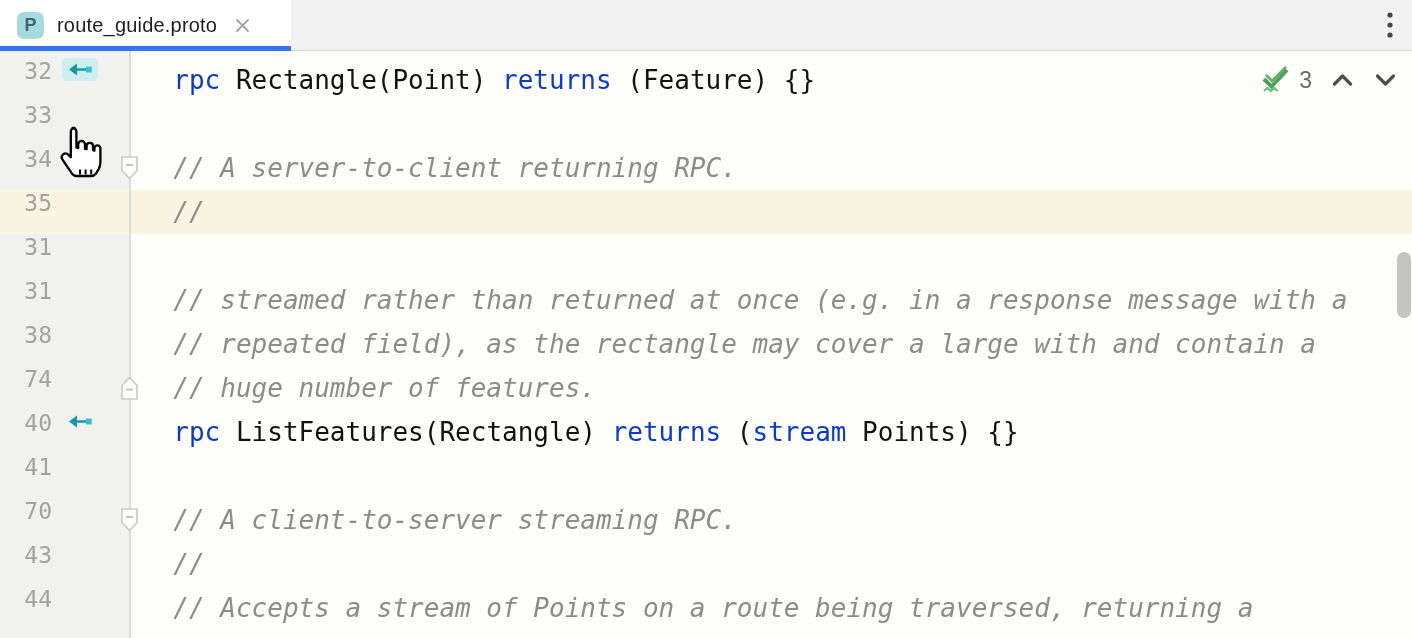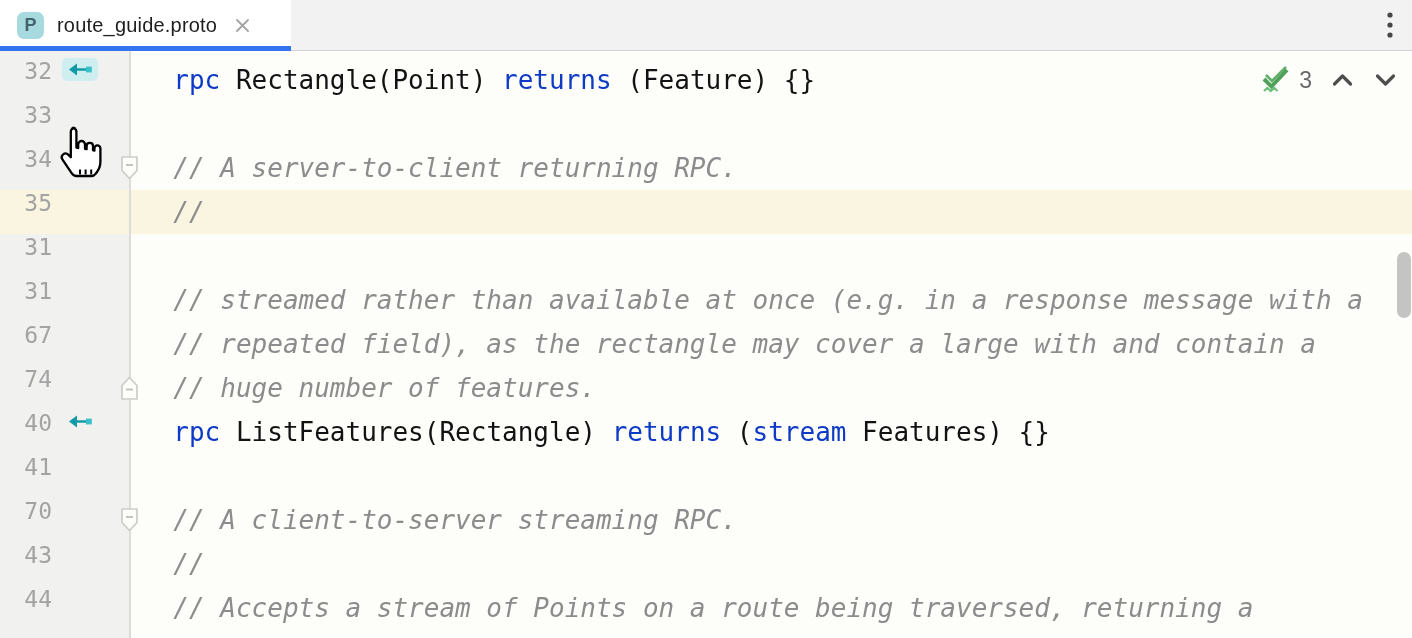--- a/index.html
+++ b/index.html
@@ -112,24 +112,24 @@
         <div class="gslot"></div>
         <div class="code"><span class="seg comment">  //</span></div>
       </div>
       <div class="row">
         <div class="lnum">31</div>
         <div class="gslot"></div>
       </div>
       <div class="row">
         <div class="lnum">31</div>
         <div class="gslot"></div>
-        <div class="code"><span class="seg comment">  // streamed rather than available at once (e.g. in a response message with a</span></div>
-      </div>
-      <div class="row">
-        <div class="lnum">67</div>
+        <div class="code"><span class="seg comment">  // streamed rather than returned at once (e.g. in a response message with a</span></div>
+      </div>
+      <div class="row">
+        <div class="lnum">38</div>
         <div class="gslot"></div>
         <div class="code"><span class="seg comment">  // repeated field), as the rectangle may cover a large with and contain a</span></div>
       </div>
       <div class="row">
         <div class="lnum">74</div>
         <div class="gslot"></div>
         <span class="fold">
           <svg width="19" height="25" viewBox="0 0 19 25">
             <path d="M9.5 2 l7.5 8 v13.5 h-15 v-13.5 Z" fill="#FDFDF9" stroke="#CBCBC8" stroke-width="1.7" stroke-linejoin="round"></path>
             <path d="M6 14 h7" stroke="#C4C4C1" stroke-width="1.8"></path>
@@ -141,21 +141,21 @@
         <div class="lnum">40</div>
         <div class="gslot">
           <span class="gicon">
             <svg width="26" height="15" viewBox="0 0 26 15">
               <path d="M10 1.5 L2 7.5 L10 13.5 Z" fill="#0E99A5"></path>
               <rect x="9" y="6.3" width="10" height="2.4" fill="#0E99A5"></rect>
               <rect x="19" y="4.6" width="5.8" height="5.8" fill="#3AC0CA"></rect>
             </svg>
           </span>
         </div>
-        <div class="code"><span class="seg plain">  </span><span class="seg kw">rpc</span><span class="seg plain"> ListFeatures(Rectangle) </span><span class="seg kw">returns</span><span class="seg plain"> (</span><span class="seg kw">stream</span><span class="seg plain"> Features) {}</span></div>
+        <div class="code"><span class="seg plain">  </span><span class="seg kw">rpc</span><span class="seg plain"> ListFeatures(Rectangle) </span><span class="seg kw">returns</span><span class="seg plain"> (</span><span class="seg kw">stream</span><span class="seg plain"> Points) {}</span></div>
       </div>
       <div class="row">
         <div class="lnum">41</div>
         <div class="gslot"></div>
         <div class="code"></div>
       </div>
       <div class="row">
         <div class="lnum">70</div>
         <div class="gslot"></div>
         <span class="fold">

